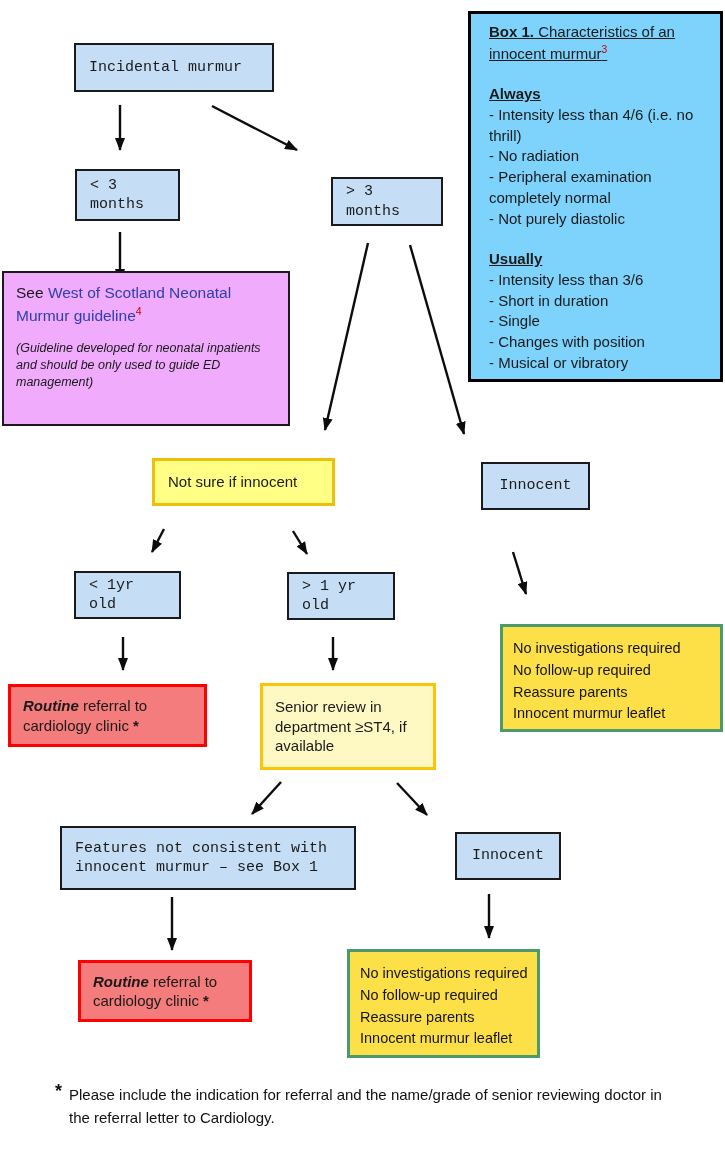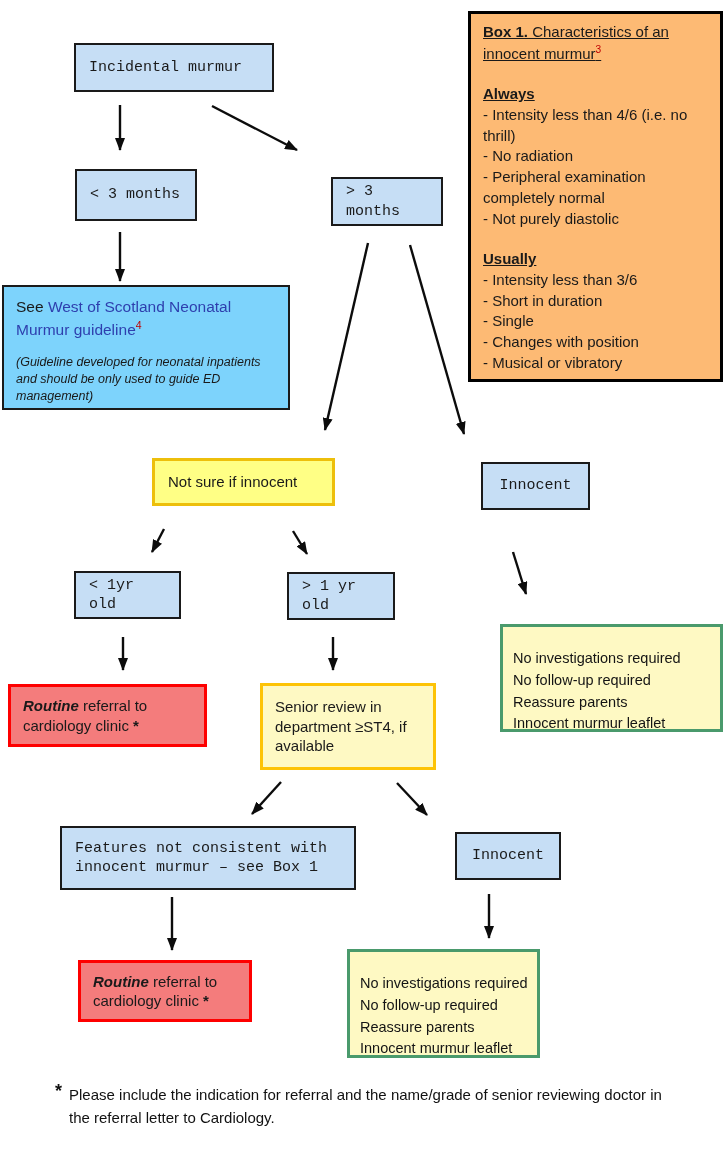--- a/index.html
+++ b/index.html
@@ -11,37 +11,37 @@
   .node {
     position:absolute; box-sizing:border-box; z-index:2;
     display:flex; align-items:center; font-size:15px; line-height:1.3;
   }
   .blue   { background:#c6def5; border:2px solid #1a1a1a; padding:4px 13px;font-family:Liberation Mono, monospace; }
   .center { justify-content:center; text-align:center; padding:4px 16px;margin-left:12px; }
   .yellow { background:#ffff85; border:3px solid #edbf0b; padding:4px 13px; }
   .yellow2{ background:#fef9c3; border:3px solid #fdc306; padding:4px 12px; }
   .red    { background:#f47c7c; border:3px solid #fe0000; padding:4px 12px; }
   .green  {
-    background:#fef9c3; border:3px solid #4a9a6c; padding:21px 10px;
+    background:#fde047; border:3px solid #4a9a6c; padding:11px 10px;
     display:block; font-size:14.5px; line-height:1.5; color:#141414;
   }
   .green div { white-space:nowrap; }
   .box1 {
     position:absolute; left:468px; top:11px; width:255px; height:371px;
-    box-sizing:border-box; background:#fdba74; border:3px solid #000000;
-    padding:8px 12px; font-size:15px; line-height:1.38; z-index:2;
+    box-sizing:border-box; background:#7dd3fc; border:3px solid #000000;
+    padding:8px 18px; font-size:15px; line-height:1.38; z-index:2;
   }
   .box1 .gap { height:20px; }
   .u { text-decoration:underline; }
   .b { font-weight:bold; }
   .bi { font-weight:bold; font-style:italic; }
   sup.red-sup { color:#c00000; font-size:0.68em; }
   .neonatal {
-    position:absolute; left:2px; top:285px; width:288px; height:125px;
-    box-sizing:border-box; background:#7dd3fc; border:2px solid #1a1a1a;
+    position:absolute; left:2px; top:271px; width:288px; height:155px;
+    box-sizing:border-box; background:#f0abfc; border:2px solid #1a1a1a;
     padding:10px 12px; z-index:2;
   }
   .neonatal .head { font-size:15.5px; line-height:1.35; }
   .neonatal .head .lnk { color:#2e3fae; cursor:pointer; }
   .neonatal .note { margin-top:13px; font-size:12.5px; font-style:italic; line-height:1.35; }
   .footnote {
     position:absolute; left:55px; top:1083px; width:625px; z-index:2;
     display:flex; gap:7px; font-size:15px; line-height:1.55; color:#111;
   }
   .footnote .star { font-weight:bold; font-size:18px; line-height:1; margin-top:-1px; }
@@ -72,21 +72,21 @@
       <line x1="397" y1="783" x2="427" y2="815" marker-end="url(#ah)"></line>
       <line x1="172" y1="897" x2="172" y2="950" marker-end="url(#ah)"></line>
       <line x1="489" y1="894" x2="489" y2="938" marker-end="url(#ah)"></line>
     </g>
   </svg>
 
   <div class="node blue" style="left:74px;top:43px;width:200px;height:49px">
     <span>Incidental murmur</span>
   </div>
 
-  <div class="node blue" style="left:75px;top:169px;width:122px;height:52px">
+  <div class="node blue" style="left:75px;top:169px;width:105px;height:52px">
     <span>&lt; 3 months</span>
   </div>
 
   <div class="node blue" style="left:331px;top:177px;width:112px;height:49px">
     <span>&gt; 3 months</span>
   </div>
 
   <div class="box1">
     <div>
       <span class="u"><span class="b">Box 1.</span><span> Characteristics of an innocent murmur</span><sup class="red-sup">3</sup></span>

